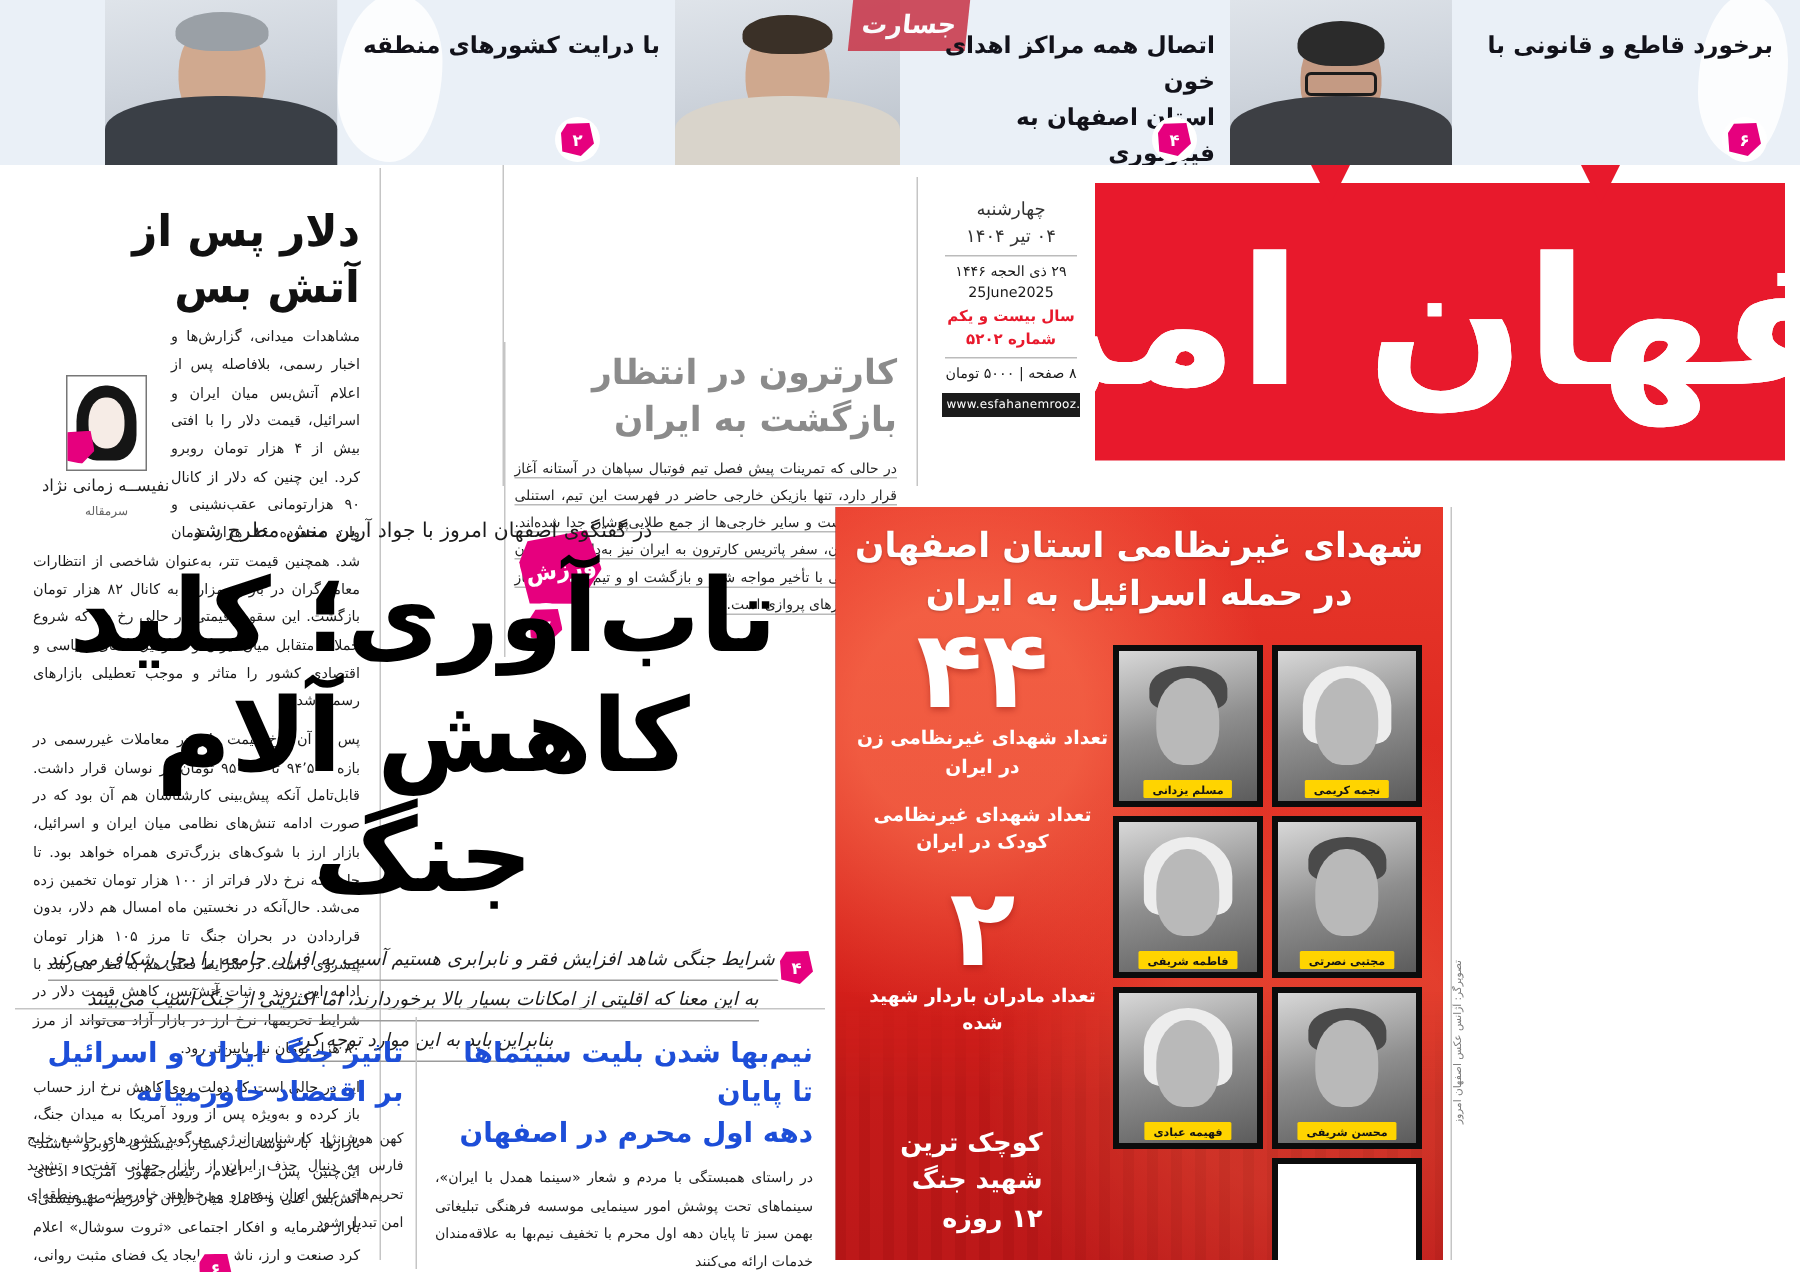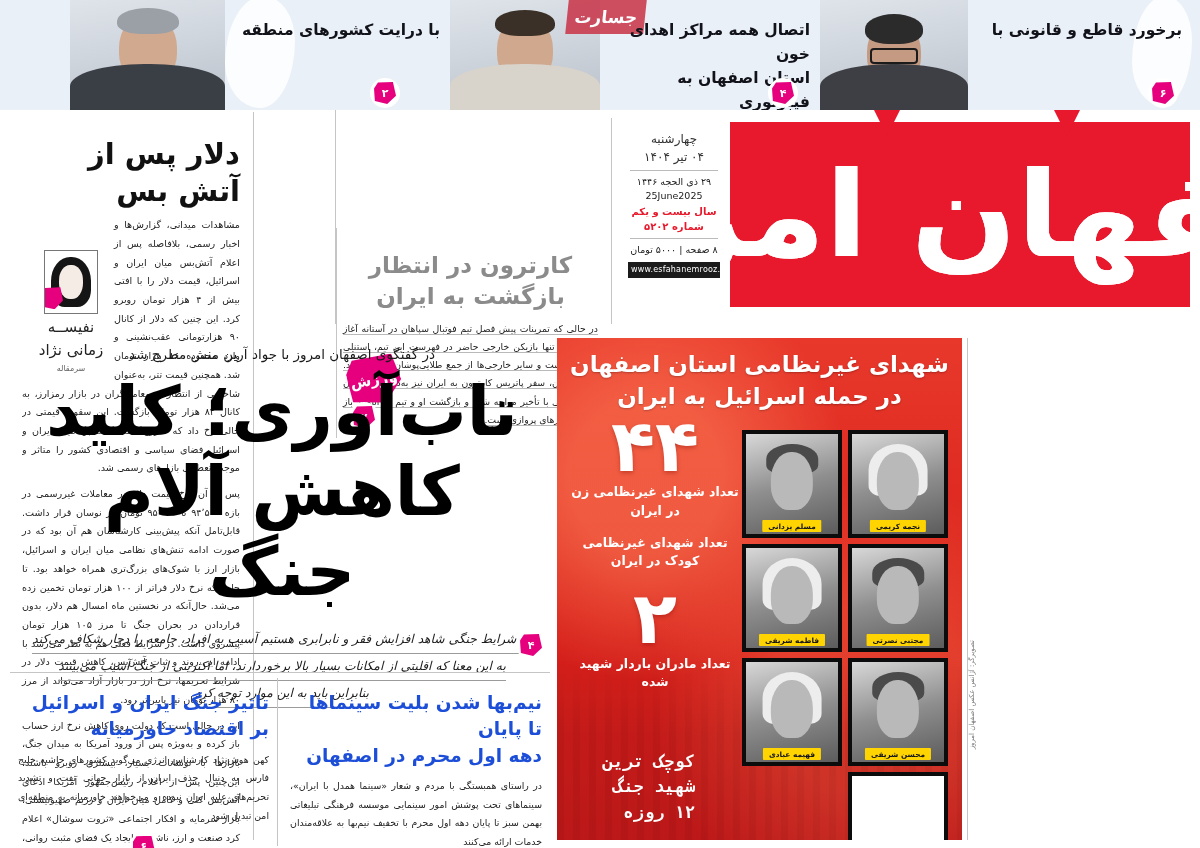--- a/index.html
+++ b/index.html
@@ -108,21 +108,21 @@
   }
   .dateblock .d-line{border-top:1px solid #bbb;margin:4px 2px;}
 
   
   .cartoonblk{
     position:absolute;top:118px;right:592px;width:272px;height:210px;
     border-left:1px solid #c5c5c5;padding-left:0;box-sizing:border-box;
   }
   .cartoon-title{
     font-size:23px;font-weight:bold;color:#8b8b8b;line-height:1.35;
-    text-align:center;padding:6px 10px 0 6px;letter-spacing:-.5px;margin-top:16px;
+    text-align:right;padding:6px 10px 0 6px;letter-spacing:-.5px;
   }
   .cartoon-body{
     font-size:9.3px;line-height:1.95;text-align:justify;color:#232323;
     padding:8px 10px 0 6px;
   }
   .cartoon-body span{border-bottom:.5px solid #b9b9b9;}
   .sportbadge{
     position:absolute;left:10px;bottom:34px;width:54px;height:48px;
     background:#e6007e;color:#fff;font-weight:bold;font-size:15px;
     display:flex;align-items:center;justify-content:center;
@@ -140,21 +140,21 @@
     font-size:29px;font-weight:bold;line-height:1.28;text-align:right;
     color:#111;margin:14px 0 6px;letter-spacing:-.6px;
   }
   .ed-avatar{
     width:52px;height:62px;border:1px solid #777;position:relative;overflow:hidden;background:#fff;flex:none;
   }
   .ed-avatar .av-hair{position:absolute;left:50%;transform:translateX(-50%);top:6px;width:40px;height:50px;background:#151515;border-radius:48% 48% 34% 34%;}
   .ed-avatar .av-face{position:absolute;left:50%;transform:translateX(-50%);top:14px;width:24px;height:34px;background:#f6ece6;border-radius:46%;}
   .ed-avatar .av-mark{position:absolute;left:-4px;bottom:4px;width:22px;height:22px;background:#e6007e;
      clip-path:polygon(16% 4%,88% 0,100% 60%,62% 100%,4% 88%,0 30%);}
-  .ed-authname{font-size:15px;line-height:1.5;text-align:center;padding-top:32px;color:#222;}
+  .ed-authname{font-size:11px;line-height:1.5;text-align:left;padding-top:32px;color:#222;}
   .ed-authrole{font-size:8px;color:#666;}
   .ed-body{
     font-size:9.6px;line-height:1.95;text-align:justify;color:#1c1c1c;
     column-count:1;margin-top:4px;
   }
   .ed-body p{margin:0 0 7px;}
 
   .vsep{position:absolute;background:#c5c5c5;}
 
   
@@ -217,21 +217,21 @@
   .namelab{
     position:absolute;left:50%;transform:translateX(-50%);bottom:6px;
     background:#ffd400;color:#141414;font-size:7.4px;font-weight:bold;
     padding:1.5px 6px;white-space:nowrap;border-radius:1px;
   }
   .pcell.blank{grid-column:1 / 2;}
   .pcell.blank .ph{background:#ffffff;}
 
   .smallest{
     position:absolute;z-index:3;left:14px;bottom:14px;width:124px;
-    color:#fff;font-weight:bold;font-size:17px;line-height:1.5;text-align:right;font-family:Liberation Mono, monospace;
+    color:#fff;font-weight:bold;font-size:17px;line-height:1.5;text-align:right;
   }
   .statcol{
     position:absolute;z-index:3;left:14px;top:74px;width:168px;text-align:center;color:#fff;
   }
   .stat{margin-bottom:14px;}
   .stat .num{
     font-size:72px;font-weight:bold;line-height:.95;color:#ffffff;letter-spacing:-2px;
     text-shadow:0 2px 4px rgba(120,0,0,.35);
   }
   .stat .lbl{font-size:12.5px;font-weight:bold;line-height:1.45;margin-top:3px;}

